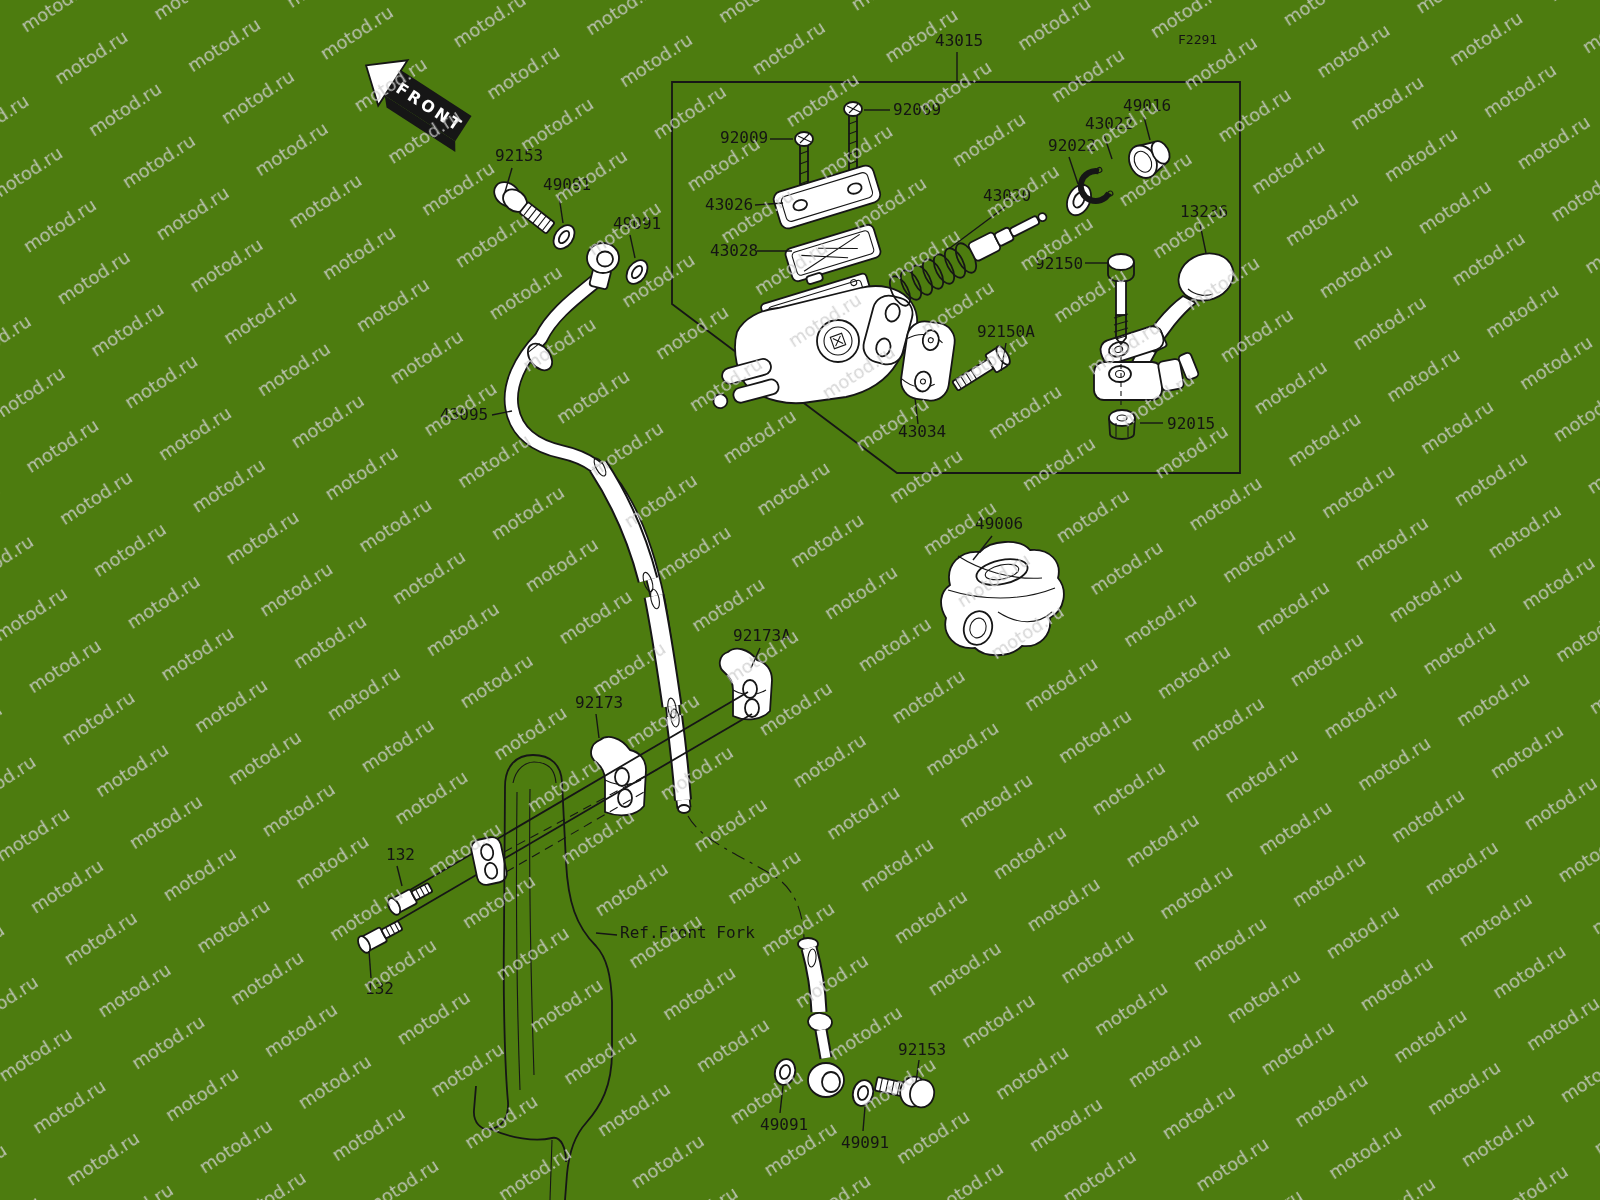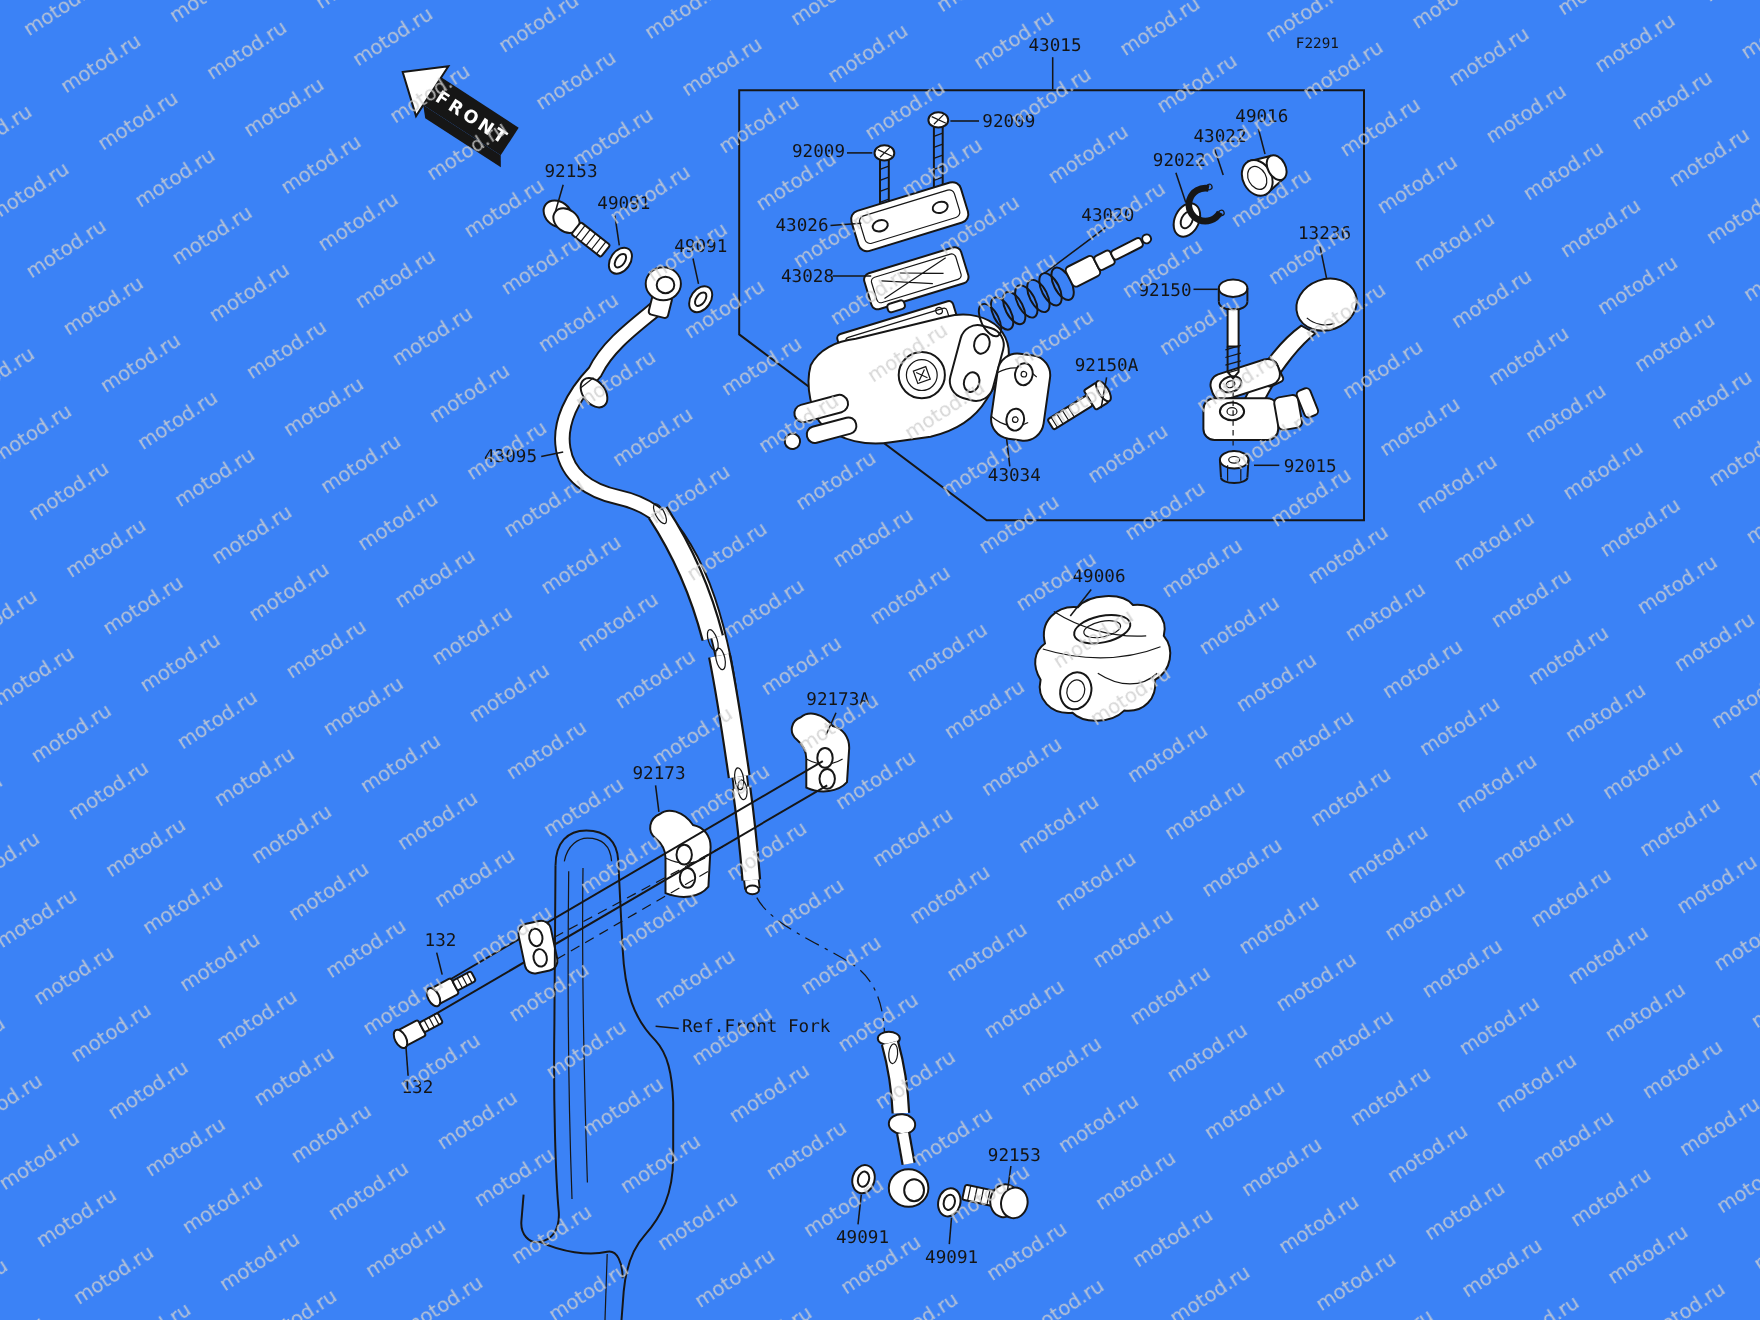--- a/index.html
+++ b/index.html
@@ -1,16 +1,16 @@
 <!DOCTYPE html>
 <html><head>
 <meta charset="utf-8">
 <style>
   html,body{margin:0;padding:0;background:#ffffff;}
-  .page{position:relative;width:1600px;height:1200px;background:#3b82f6;overflow:hidden;
+  .page{position:relative;width:1600px;height:1200px;background:#4d7c0f;overflow:hidden;
         font-family:"DejaVu Sans Mono","Liberation Mono",monospace;}
   svg{position:absolute;left:0;top:0;}
   .ln{stroke:#161616;stroke-width:1.8;fill:none;}
   .wf{fill:#ffffff;stroke:#161616;stroke-width:1.8;}
   .thin{stroke:#161616;stroke-width:1.1;fill:none;}
   .lead{stroke:#161616;stroke-width:1.4;fill:none;}
   .lbl{font-family:"DejaVu Sans Mono","Liberation Mono",monospace;font-size:16px;fill:#141414;}
   .lbl-sm{font-size:13px;}
   .wm-text{font-family:"DejaVu Sans","Liberation Sans",sans-serif;font-size:18px;font-weight:500;}
   .front-txt{font-family:"DejaVu Sans","Liberation Sans",sans-serif;font-size:16px;font-weight:bold;

